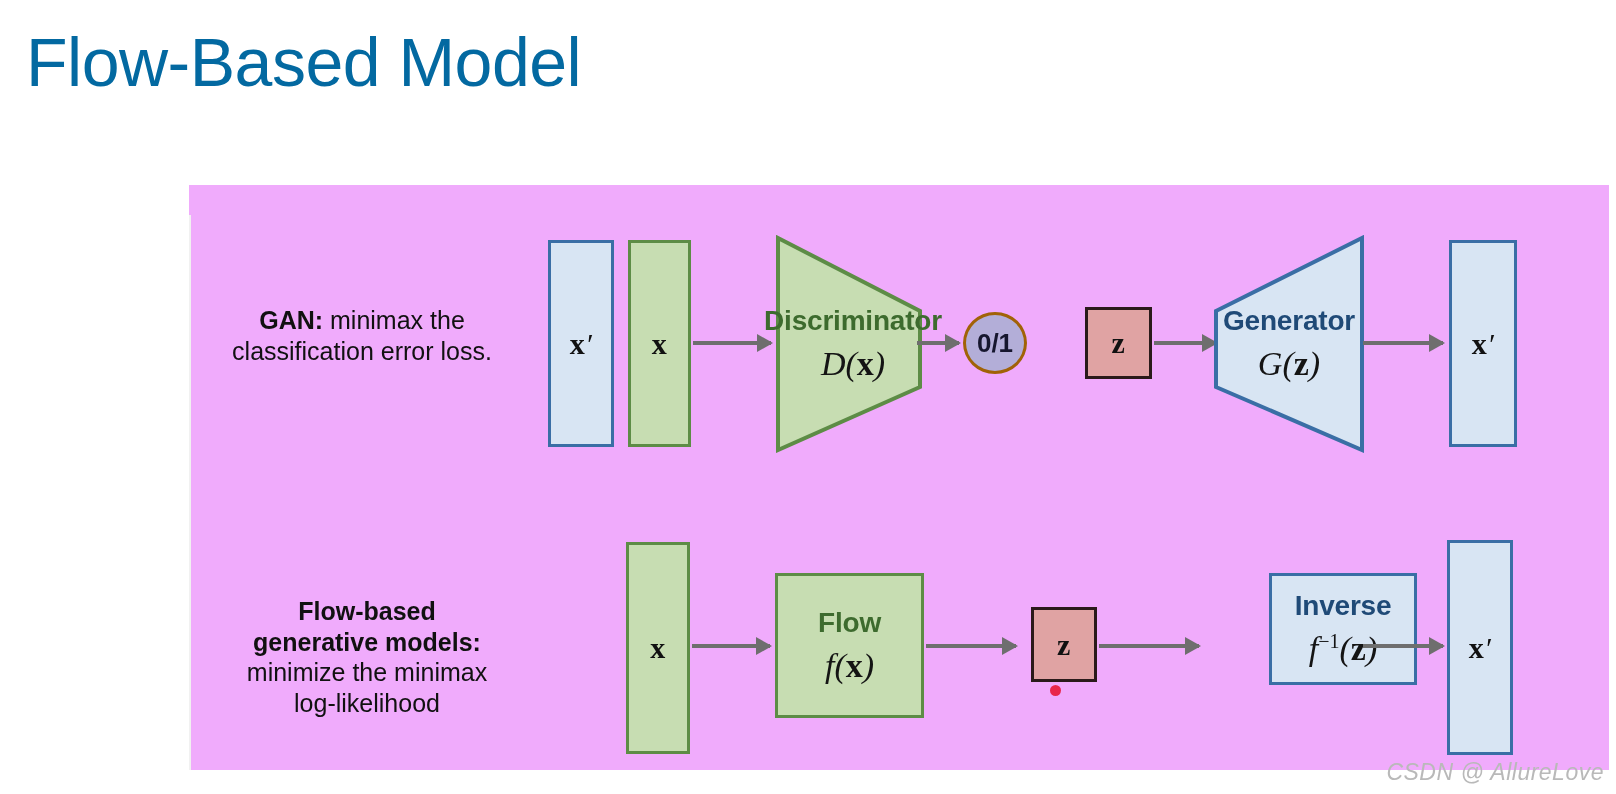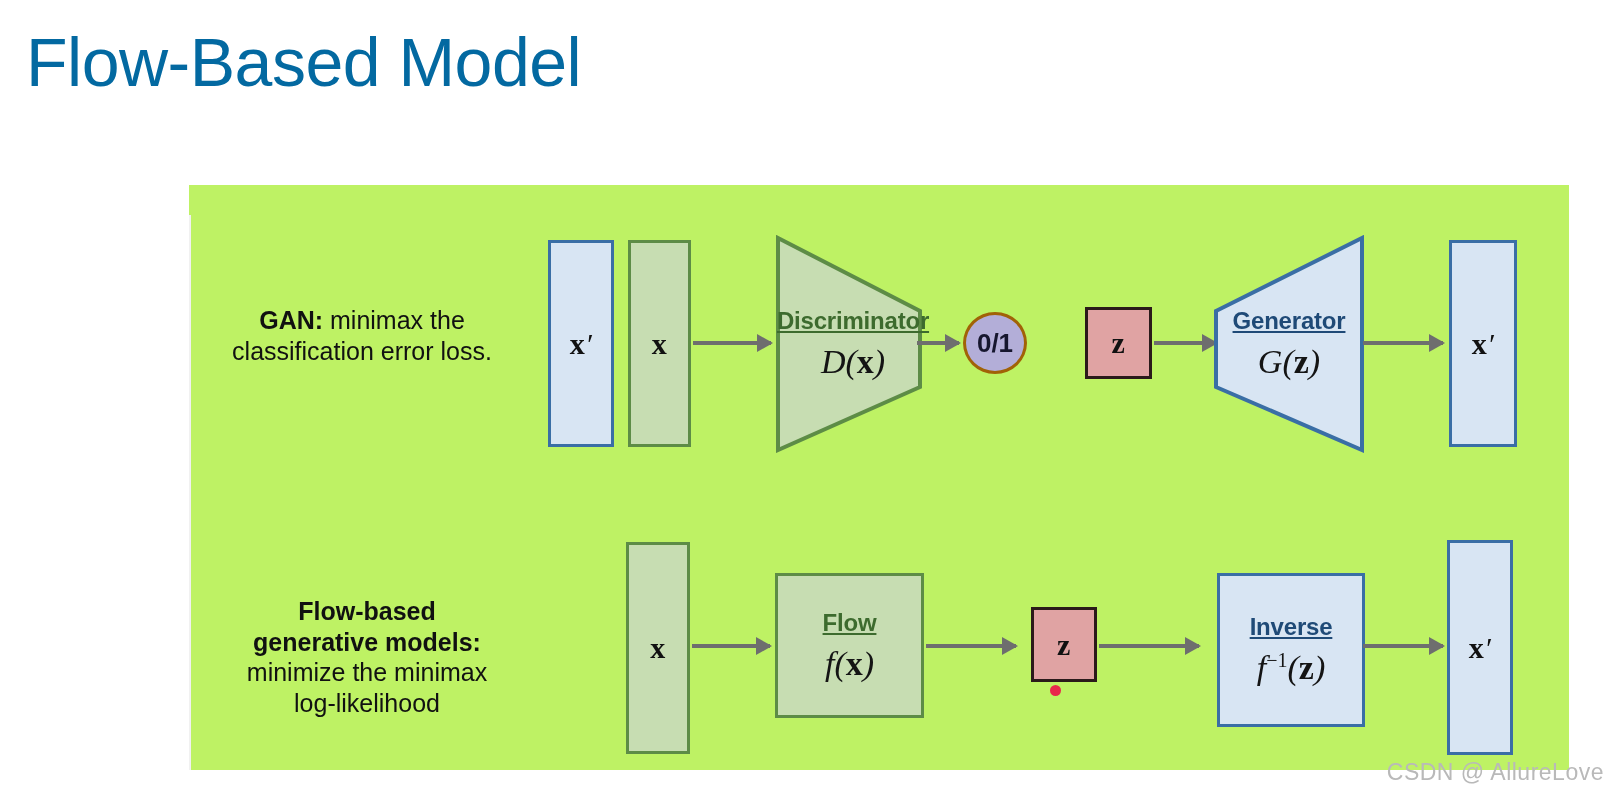--- a/index.html
+++ b/index.html
@@ -33,21 +33,22 @@
     white-space: nowrap;
   }
 
   
   #figure {
     position: absolute;
     left: 189px;
     top: 185px;
     width: 1380px;
     height: 585px;
-    background: #bef264;
+    background: #f0abfc;
+    padding-left: 40px;
   }
   
   #figure-left-edge {
     position: absolute;
     left: 0px;
     top: 30px;
     width: 2px;
     height: 555px;
     background: #f1f1f1;
   }
@@ -122,23 +123,22 @@
     width: 100%;
     height: 100%;
     display: flex;
     flex-direction: column;
     align-items: center;
     justify-content: center;
     pointer-events: none;
   }
   .node-title {
     font-weight: bold;
-    font-size: 24px;
+    font-size: 28px;
     letter-spacing: -0.2px;
-    text-decoration: underline;
   }
   .node-title.green { color: #3d6b2e; }
   .node-title.blue  { color: #1f4a77; }
   .node-math {
     font-family: "Liberation Serif", serif;
     font-style: italic;
     font-size: 34px;
     color: #141414;
     margin-top: 8px;
     white-space: nowrap;
@@ -197,20 +197,21 @@
 
   
   #watermark {
     position: absolute;
     right: 12px;
     bottom: 8px;
     font-size: 23px;
     color: #b9b9b9;
     letter-spacing: 0.5px;
     white-space: nowrap;
+    font-style: italic;
   }
 </style>
 </head>
 <body>
 
 <div id="slide">
 
   <div id="slide-title">Flow-Based Model</div>
 
   <div id="figure">
@@ -290,21 +291,21 @@
     <div class="arrow" style="left:737px; top:459px; width:90px;"></div>
 
     <div class="node pink-box" style="left:842px; top:422px; width:66px; height:75px;">
       <span class="var-label">z</span>
     </div>
 
     <div id="cursor-dot" style="left:861px; top:500px;"></div>
 
     <div class="arrow" style="left:910px; top:459px; width:100px;"></div>
 
-    <div class="node blue-box" style="left:1028px; top:388px; width:148px; height:154px;">
+    <div class="node blue-box" style="left:1080px; top:388px; width:148px; height:112px;">
       <div class="node-title blue">Inverse</div>
       <div class="node-math"><span>f</span><sup>−1</sup>(<span class="up">z</span>)</div>
     </div>
 
     <div class="arrow" style="left:1174px; top:459px; width:80px;"></div>
 
     <div class="node blue-box" style="left:1258px; top:355px; width:66px; height:215px;">
       <span class="var-label"><span>x</span><span class="prime">′</span></span>
     </div>
 

